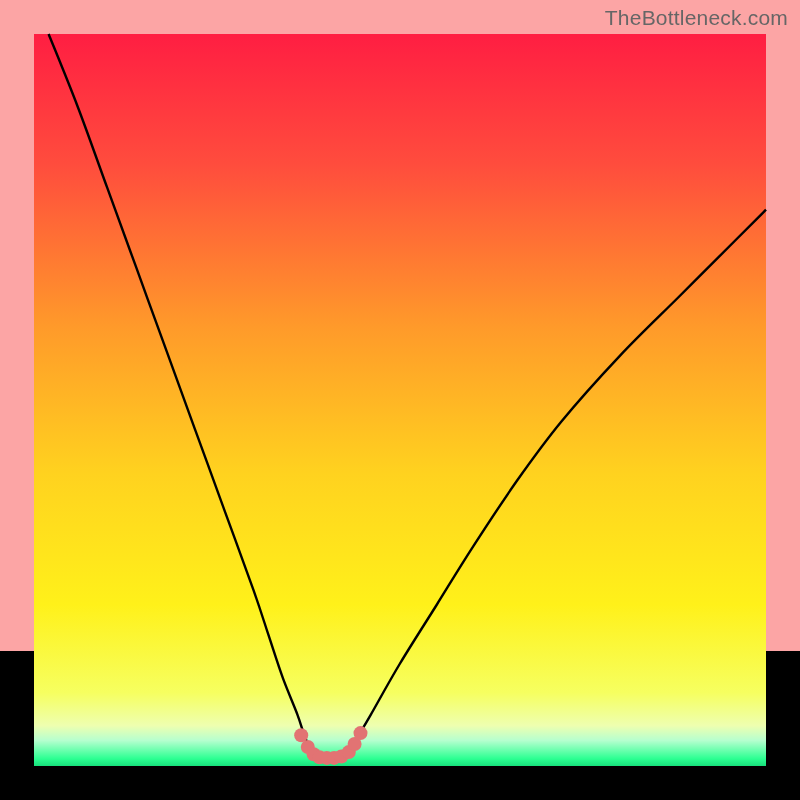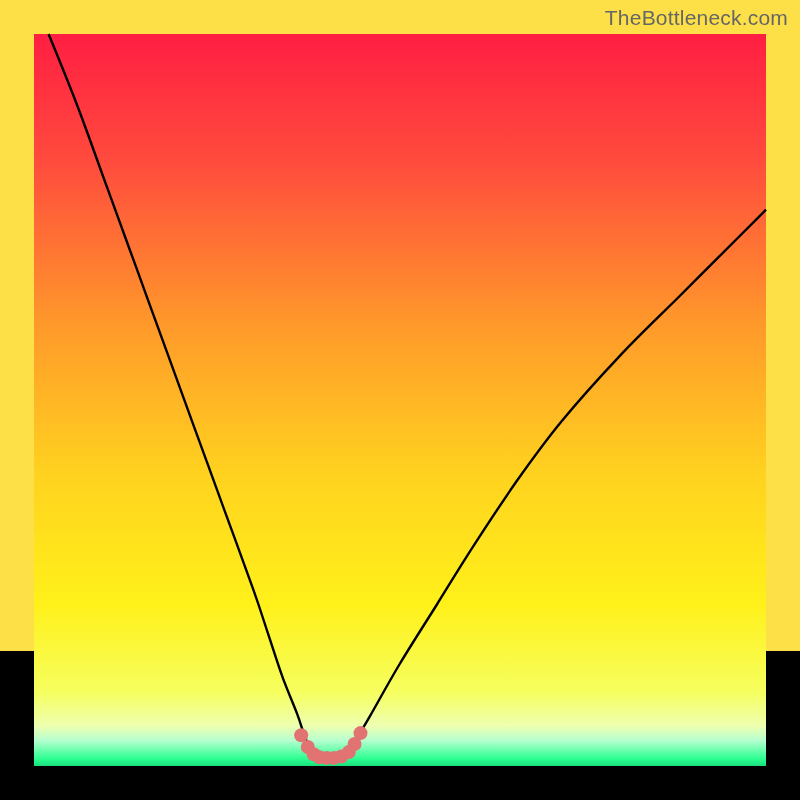--- a/index.html
+++ b/index.html
@@ -8,21 +8,21 @@
     width: 800px;
     height: 800px;
     overflow: hidden;
     background: #000;
     font-family: Arial, Helvetica, sans-serif;
   }
   .frame {
     position: relative;
     width: 800px;
     height: 651px;
-    background: #fde047;
+    background: #fca5a5;
   }
   .plot {
     position: absolute;
     left: 34px;
     top: 34px;
     width: 732px;
     height: 732px;
     
   }
   .watermark {

